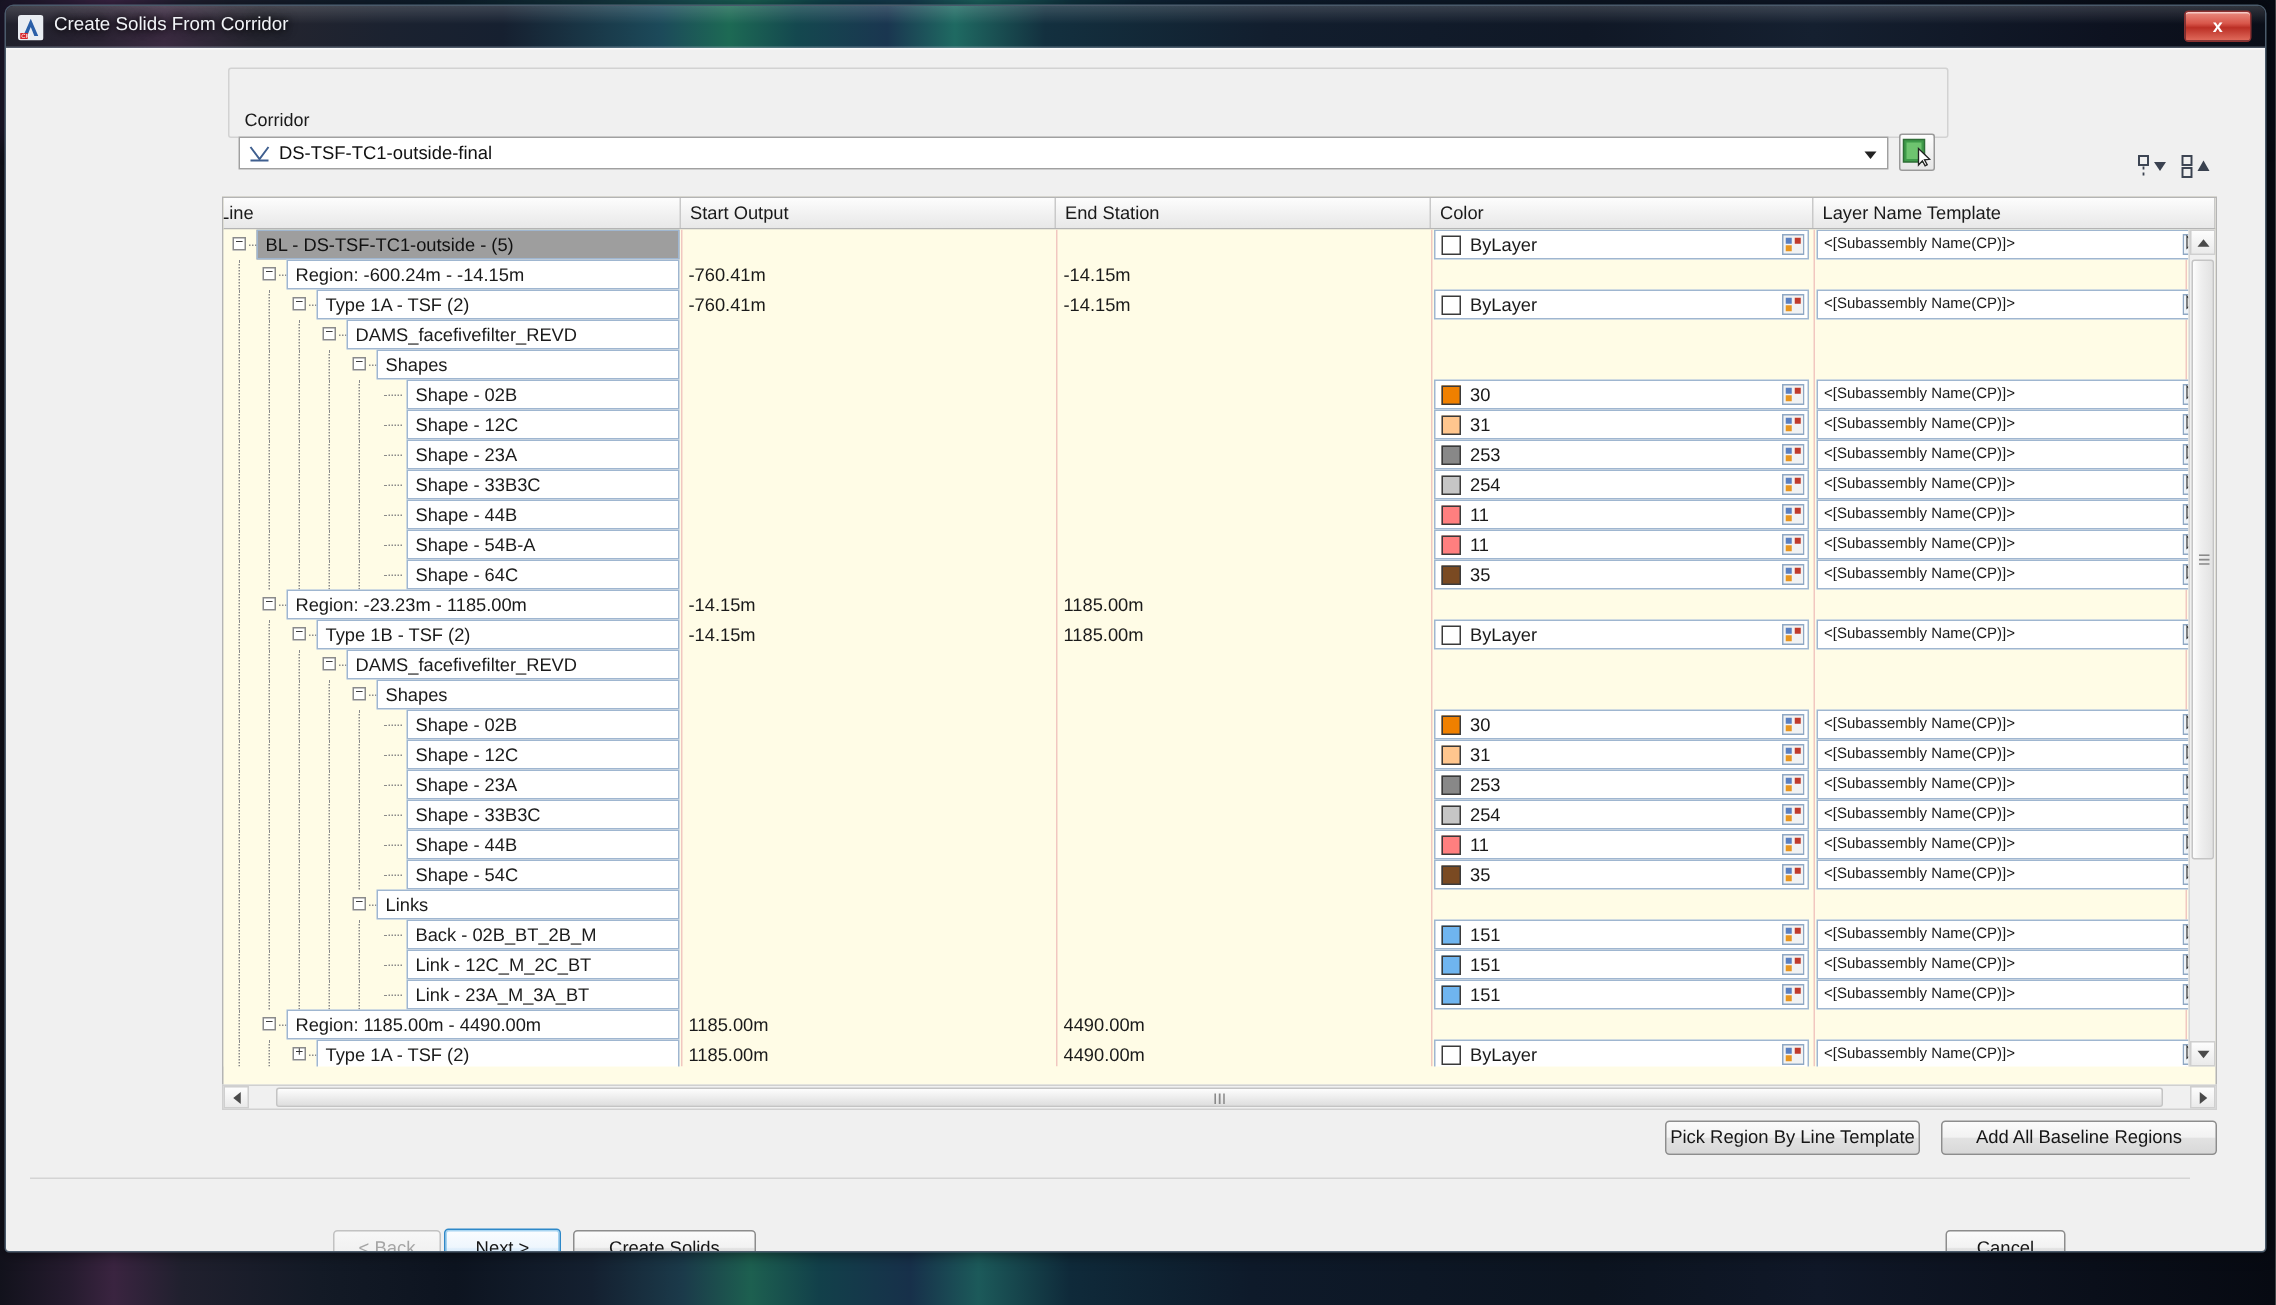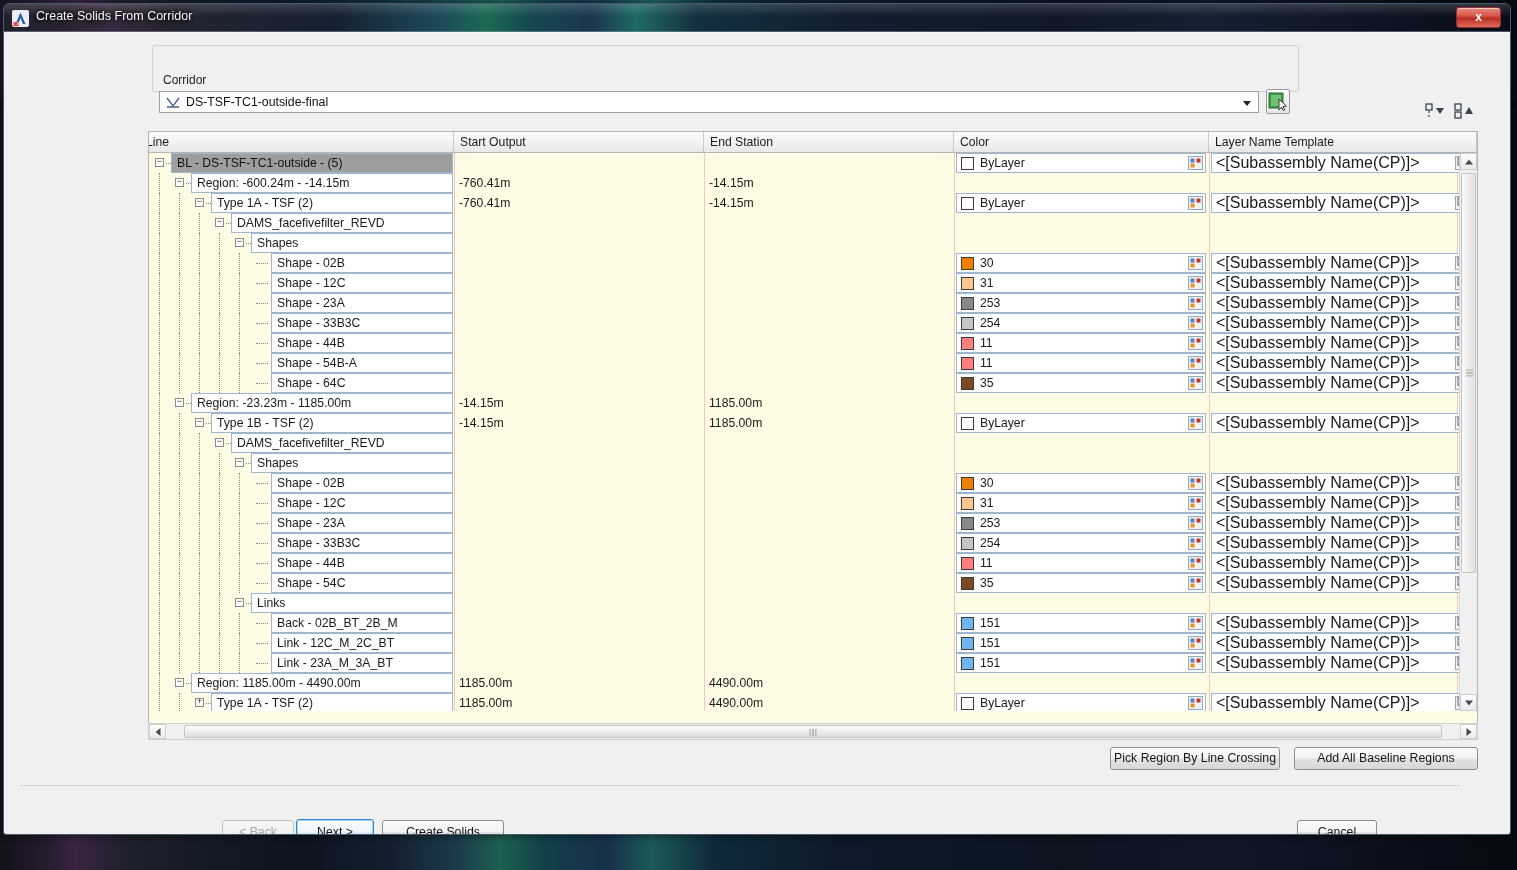--- a/index.html
+++ b/index.html
@@ -226,21 +226,21 @@
   .cellbtn {
     position: absolute; right: 2px; top: 2px;
     width: 15px; height: 14px; cursor: pointer;
   }
   .layerbox {
     position: absolute; height: 20px;
     border: 1px solid #9fb6d0; background: #fff;
   }
   .layerlabel {
     position: absolute; left: 4px; top: 0;
-    font-size: 16px; color: #1a1a1a; line-height: 18px;
+    font-size: 10px; color: #1a1a1a; line-height: 18px;
     white-space: nowrap;
   }
 
   
   #vscroll {
     position: absolute; right: 0; top: 21px; width: 18px; height: 558px;
     background: #f0f0f0; border-left: 1px solid #d6d6d6;
   }
   .sb-btn {
     position: absolute; left: 0; width: 17px; height: 17px;
@@ -1003,21 +1003,21 @@
         <span class="sb-arrow" style="border-top:4px solid transparent;border-bottom:4px solid transparent;border-right:5px solid #4a4a4a;"></span>
       </div>
       <div class="sb-btn" style="right:0;left:auto;top:0;width:17px;height:15px">
         <span class="sb-arrow" style="border-top:4px solid transparent;border-bottom:4px solid transparent;border-left:5px solid #4a4a4a;"></span>
       </div>
       <div id="hthumb">
         <span class="grip"></span>
       </div>
     </div>
 
-    <div class="btn" id="btn-pick">Pick Region By Line Crossing</div>
+    <div class="btn" id="btn-pick">Pick Region By Line Template</div>
     <div class="btn" id="btn-addall">Add All Baseline Regions</div>
 
     <div id="footer-sep"></div>
 
     <div class="btn disabled" id="btn-back">&lt; Back</div>
     <div class="btn default" id="btn-next">Next &gt;</div>
     <div class="btn" id="btn-create">Create Solids</div>
     <div class="btn" id="btn-cancel">Cancel</div>
     <div class="btn" id="btn-help">Help</div>
 

